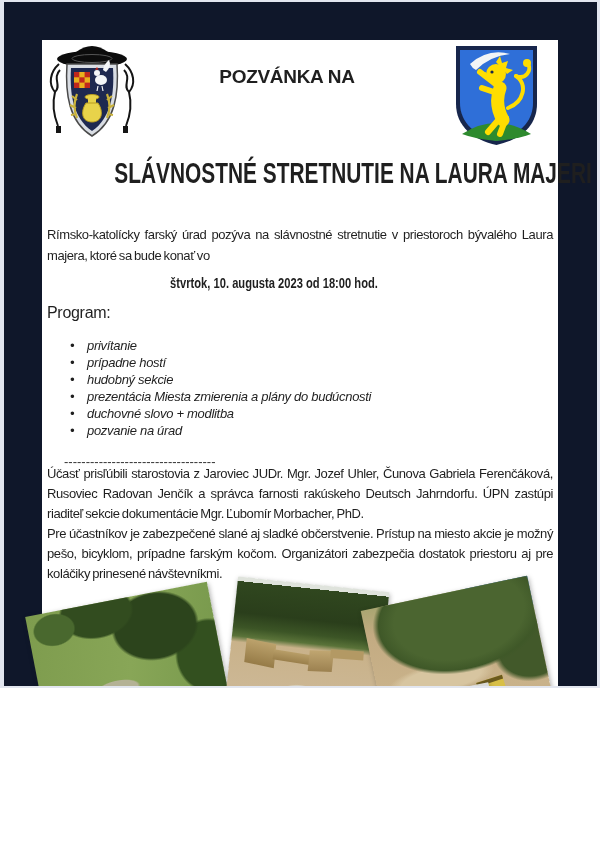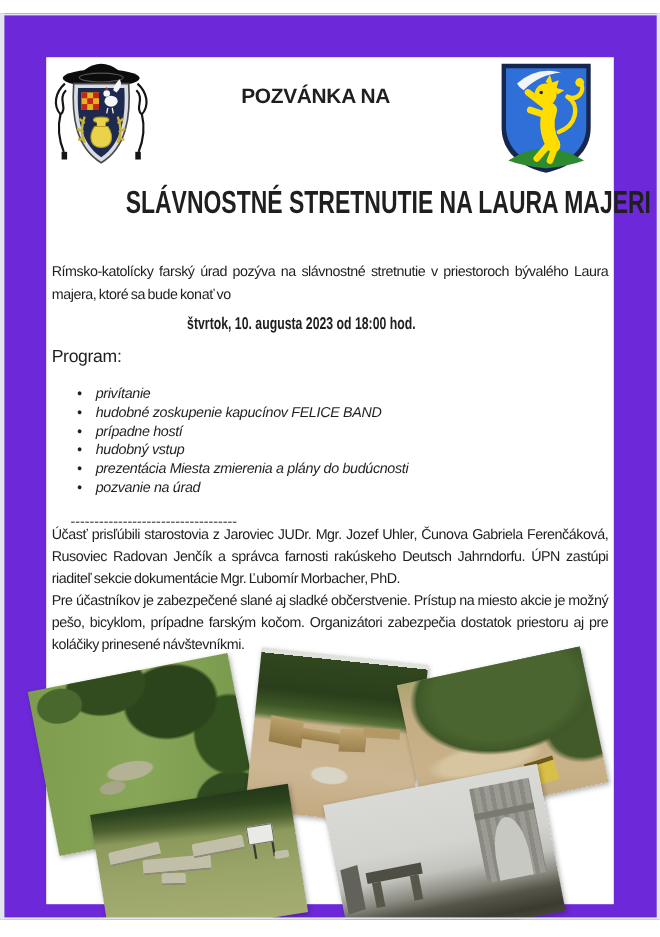--- a/index.html
+++ b/index.html
@@ -1,17 +1,17 @@
 <!DOCTYPE html>
 <html><head>
 <meta charset="utf-8">
 <style>
   html,body{margin:0;padding:0;background:#ffffff;}
-  .page{position:relative;width:600px;height:824px;background:#6d28d9;overflow:hidden;
-        font-family:"Liberation Sans","DejaVu Sans",sans-serif;color:#1f1f1f;margin-top:12px;}
+  .page{position:relative;width:600px;height:688px;background:#0f172a;overflow:hidden;
+        font-family:"Liberation Sans","DejaVu Sans",sans-serif;color:#1f1f1f;}
   
   .edge{position:absolute;background:#e2e6ef;z-index:10;}
   .edge-left{left:0;top:0;width:4px;height:852px;}
   .edge-right{right:0;top:0;width:3px;height:852px;}
   .edge-top{left:0;top:0;width:600px;height:2px;}
   .edge-bottom{left:0;bottom:0;width:600px;height:2px;}
   .seam{position:absolute;left:0;top:836px;width:600px;height:16px;background:rgba(20,40,90,.09);z-index:0;}
 
   .paper{position:absolute;left:42px;top:40px;width:516px;height:770px;background:#ffffff;z-index:1;}
 
@@ -173,24 +173,24 @@
     <div class="title">SLÁVNOSTNÉ STRETNUTIE NA LAURA MAJERI</div>
 
     <div class="para intro">Rímsko-katolícky farský úrad pozýva na slávnostné stretnutie v priestoroch bývalého Laura majera, ktoré sa bude konať vo</div>
 
     <div class="datetime">štvrtok, 10. augusta 2023 od 18:00 hod.</div>
 
     <div class="program-label">Program:</div>
 
     <ul class="program">
       <li>privítanie</li>
-      <li>hudobné zoskupenie kapucínov FELICE BAND</li>
       <li>prípadne hostí</li>
-      <li>hudobný vstup</li>
+      <li>hudobný sekcie</li>
       <li>prezentácia Miesta zmierenia a plány do budúcnosti</li>
+      <li>duchovné slovo + modlitba</li>
       <li>pozvanie na úrad</li>
     </ul>
 
     <div class="separator">-----------------------------------</div>
 
     <div class="para logistics">Pre účastníkov je zabezpečené slané aj sladké občerstvenie. Prístup na miesto akcie je možný pešo, bicyklom, prípadne farským kočom. Organizátori zabezpečia dostatok priestoru aj pre koláčiky prinesené návštevníkmi.</div>
 
     <div class="para attendance">Účasť prisľúbili starostovia z Jaroviec JUDr. Mgr. Jozef Uhler, Čunova Gabriela Ferenčáková, Rusoviec Radovan Jenčík a správca farnosti rakúskeho Deutsch Jahrndorfu. ÚPN zastúpi riaditeľ sekcie dokumentácie Mgr. Ľubomír Morbacher, PhD.</div>
   </div>
 

